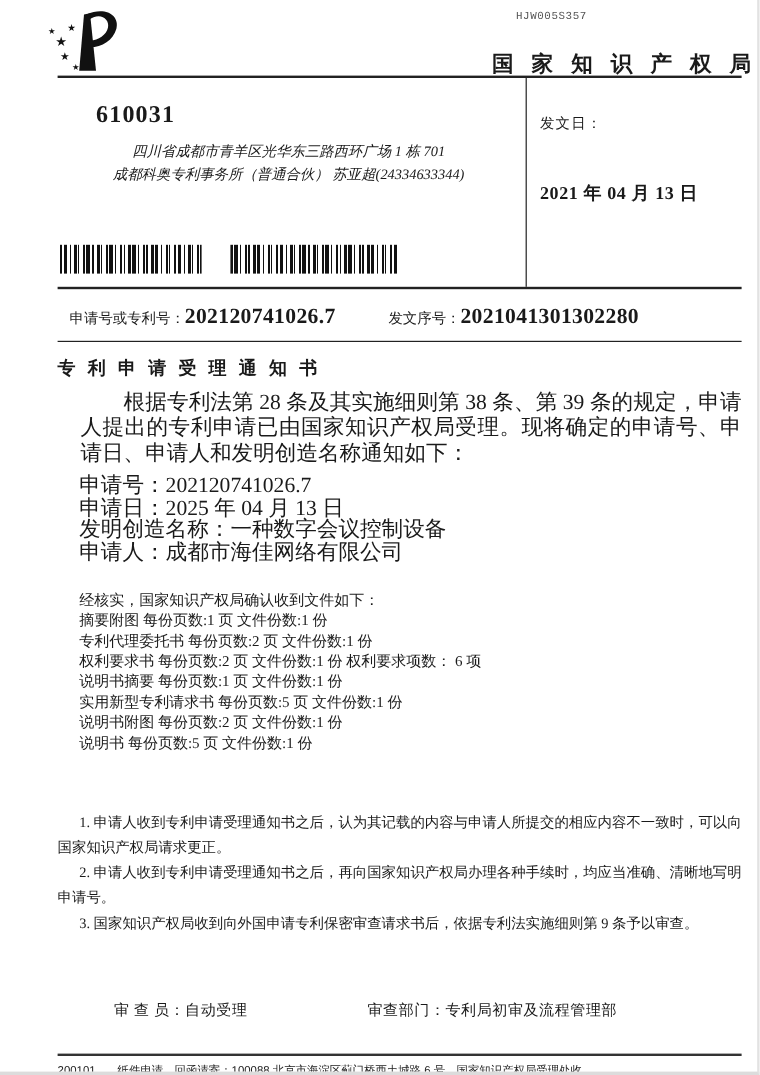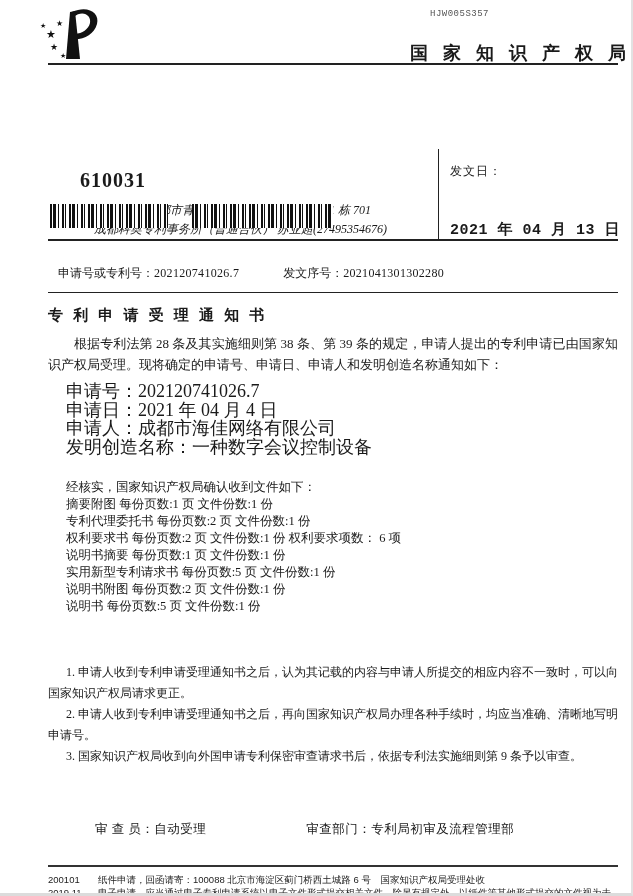--- a/index.html
+++ b/index.html
@@ -30,65 +30,65 @@
     font-family:"Liberation Sans", sans-serif;
     font-weight:bold; font-size:18px; letter-spacing:5px;
     white-space:nowrap;
   }
 
   
   .header-box {
     margin:0 13px 0 48px;
     border-top:2px solid #222;
     border-bottom:2px solid #222;
-    display:flex; height:178px;align-items:flex-end;
+    display:flex; height:178px;
   }
   .addr-col { flex:0 0 391px; border-right:1.5px solid #222; position:relative; }
   .postcode { margin:20px 0 0 32px; font-size:20px; font-weight:bold; letter-spacing:1px; }
   .addr-lines { text-align:center; margin-top:9px; font-size:12px; line-height:19px; width:385px;font-style:italic; }
   .barcode-row { position:absolute; left:2px; bottom:11px; display:flex; gap:24px; }
   .barcode {
     height:24px;
     background:repeating-linear-gradient(90deg,
       #111 0 2px,#fff 2px 3px,#111 3px 6px,#fff 6px 8px,
       #111 8px 9px,#fff 9px 12px,#111 12px 14px,#fff 14px 15px,
       #111 15px 16px,#fff 16px 19px);
   }
   .barcode.b1 { width:118px; }
   .barcode.b2 { width:141px; }
-  .date-col { flex:1; padding:4px 0 0 11px; }
+  .date-col { flex:1; padding:30px 0 0 11px; }
   .issue-label { font-size:12px; letter-spacing:1px; }
   .issue-date {
     margin-top:40px;
-    font-family:Liberation Mono, monospace;
+    font-family:Liberation Serif, serif;
     font-weight:bold; font-size:15px; letter-spacing:0.5px;
     white-space:nowrap;
   }
 
   
   .numbers-row {
     margin:0 13px 0 48px;
     border-bottom:1.5px solid #222;
-    padding:24px 0 10px 10px;
-    display:flex; align-items:center;
+    padding:12px 0 10px 10px;
+    display:flex; align-items:flex-end;
     font-size:12px;
   }
-  .numbers-row .value { font-weight:normal; font-size:12px; letter-spacing:0.3px; }
+  .numbers-row .value { font-weight:bold; font-size:18px; letter-spacing:0.3px; }
   .pair2 { margin-left:44px; }
 
   
   .notice-title {
     margin-top:13px; 
     font-family:"Liberation Sans", sans-serif;
     font-weight:bold; font-size:15px; letter-spacing:3px;
     white-space:nowrap;
   }
   .intro {
-    margin-top:8px; font-size:13px; line-height:21px;
-    text-indent:2em; text-align:justify;
+    margin-top:8px; font-size:18px; line-height:21px;
+    text-indent:2em; text-align:justify;margin-left:19px;
   }
   .details { margin:7px 0 0 18px; font-size:18px; line-height:18.5px; }
   .confirm { margin:23px 0 0 18px; font-size:12.5px; line-height:17px; }
   .confirm .file-line { margin-top:0; }
 
   .tips { margin-top:47px; font-size:12px; line-height:21px; }
   .tips .tip-item { text-indent:1.5em; text-align:justify; }
 
   .examiner-row {
     margin-top:54px; padding-left:47px;
@@ -125,21 +125,21 @@
       <text x="24" y="53" font-size="7" fill="#111">★</text>
     </svg>
     <div class="org-title">国 家 知 识 产 权 局</div>
   </div>
 
   <div class="header-box">
     <div class="addr-col">
       <div class="postcode">610031</div>
       <div class="addr-lines">
         <div>四川省成都市青羊区光华东三路西环广场 1 栋 701</div>
-        <div>成都科奥专利事务所（普通合伙）  苏亚超(27495354676)</div>
+        <div>成都科奥专利事务所（普通合伙）  苏亚超(24334633344)</div>
       </div>
       <div class="barcode-row">
         <div class="barcode b1"></div>
         <div class="barcode b2"></div>
       </div>
     </div>
     <div class="date-col">
       <div class="issue-label">发文日：</div>
       <div class="issue-date">2021 年 04 月 13 日</div>
     </div>
@@ -152,23 +152,23 @@
     <span class="value">2021041301302280</span>
   </div>
 
   <div class="content">
     <div class="notice-title">专 利 申 请 受 理 通 知 书</div>
 
     <p class="intro">根据专利法第 28 条及其实施细则第 38 条、第 39 条的规定，申请人提出的专利申请已由国家知识产权局受理。现将确定的申请号、申请日、申请人和发明创造名称通知如下：</p>
 
     <div class="details">
       <div>申请号：202120741026.7</div>
-      <div>申请日：2021 年 04 月 4 日</div>
+      <div>申请日：2025 年 04 月 13 日</div>
+      <div>发明创造名称：一种数字会议控制设备</div>
       <div>申请人：成都市海佳网络有限公司</div>
-      <div>发明创造名称：一种数字会议控制设备</div>
     </div>
 
     <div class="confirm">
       <div>经核实，国家知识产权局确认收到文件如下：</div>
       <div class="file-line">摘要附图  每份页数:1 页  文件份数:1 份</div>
       <div class="file-line">专利代理委托书  每份页数:2 页  文件份数:1 份</div>
       <div class="file-line">权利要求书  每份页数:2 页  文件份数:1 份  权利要求项数：  6 项</div>
       <div class="file-line">说明书摘要  每份页数:1 页  文件份数:1 份</div>
       <div class="file-line">实用新型专利请求书  每份页数:5 页  文件份数:1 份</div>
       <div class="file-line">说明书附图  每份页数:2 页  文件份数:1 份</div>

